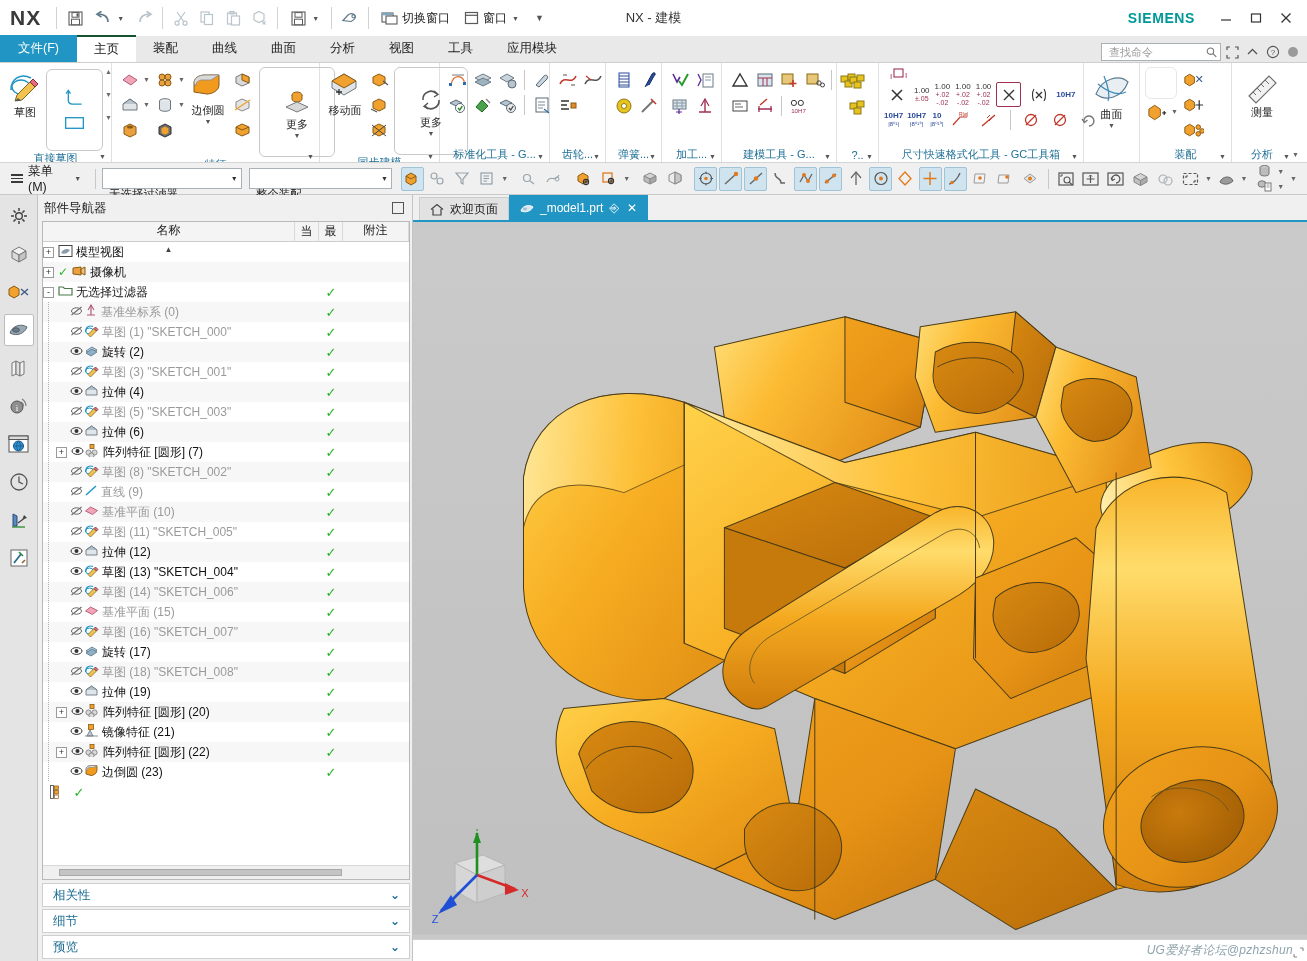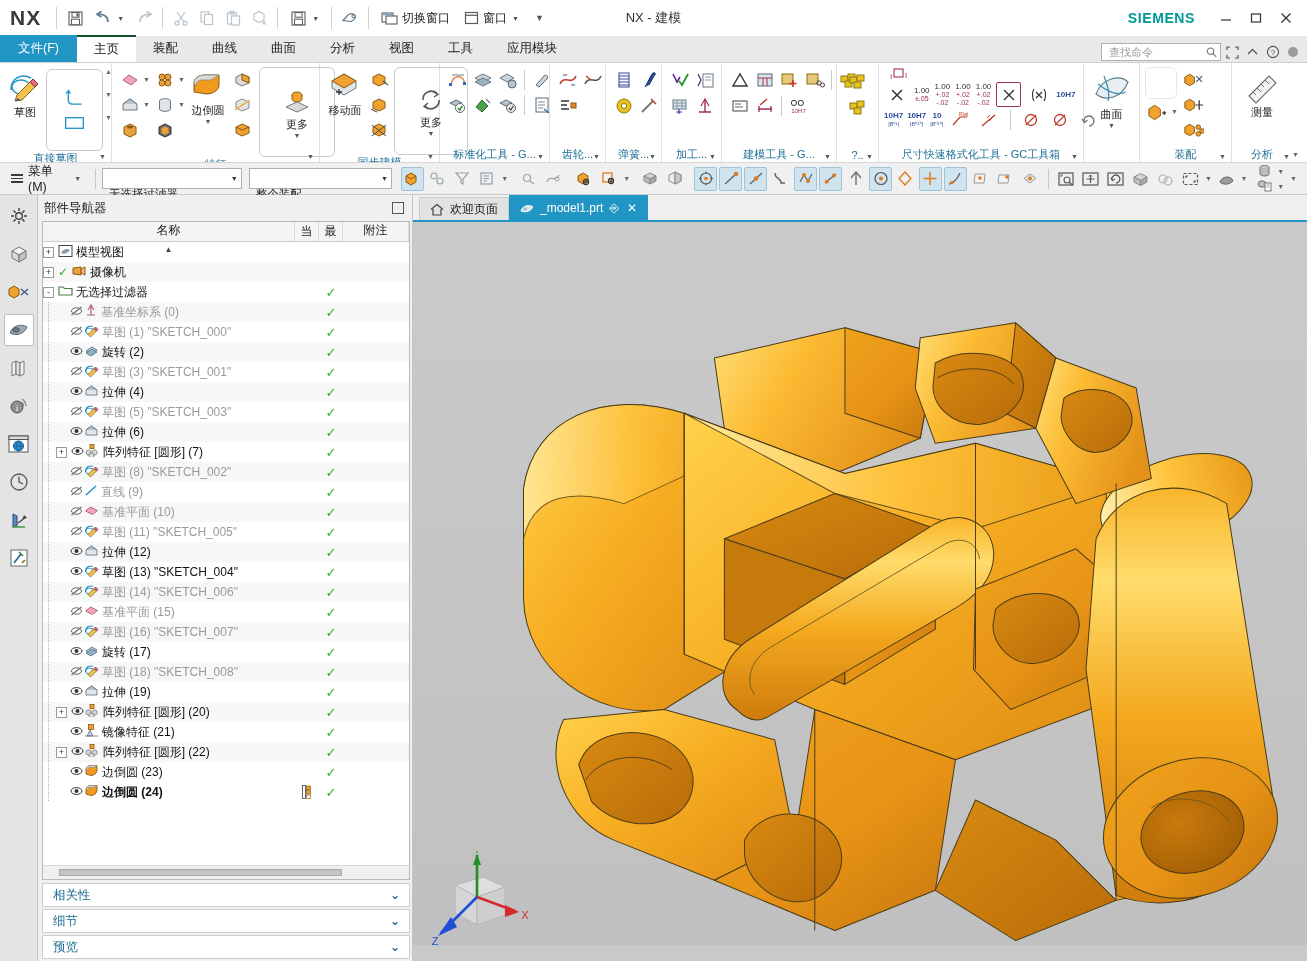--- a/index.html
+++ b/index.html
@@ -1881,37 +1881,20 @@
                   </span></span>
                 <span class="lbl">边倒圆 (23)</span>
               </div>
               <div class="tcol"></div>
               <div class="tcol">
                 <span class="chk">✓</span>
               </div>
               <div class="tcol note"></div>
             </div>
             <div class="trow sel">
-              <div class="tname">
-                <span class="guide">
-                  <i></i>
-                </span>
-                <span class="exp-pad"></span>
-                <span><span style="display:inline-flex;align-items:center;gap:1px">
-                    <svg width="13" height="12" viewBox="0 0 13 12">
-                      <circle cx="6.5" cy="6" r="2" fill="#333"></circle>
-                      <ellipse cx="6.5" cy="6" rx="5.5" ry="3.4" fill="none" stroke="#333" stroke-width="1"></ellipse>
-                    </svg>
-                    <svg width="15" height="13" viewBox="0 0 15 13">
-                      <path d="M2 10 L2 5.5 C2 3 4.5 1.5 7 1.5 L13 1.5 L13 6 C13 9 10 11.5 7 11.5 Z" fill="#f09a1e" stroke="#8a5a16" stroke-width=".9"></path>
-                      <path d="M2 5.5 C2 3 4.5 1.5 7 1.5 L13 1.5 L9.5 3.5 L5.5 3.5 C3.5 4 3 5 3 6.5 Z" fill="#dadada" stroke="#8a8a8a" stroke-width=".7"></path>
-                    </svg>
-                  </span></span>
-                <span class="lbl bold">边倒圆 (24)</span>
-              </div>
               <div class="tcol">
                 <svg width="11" height="14" viewBox="0 0 11 14">
                   <rect x="0.5" y="0.5" width="3" height="13" fill="none" stroke="#444" stroke-width=".8"></rect>
                   <rect x="4.5" y="1" width="4" height="3.5" fill="#f0a12e" stroke="#8a5a16" stroke-width=".7"></rect>
                   <rect x="4.5" y="5.5" width="4" height="3.5" fill="#f0a12e" stroke="#8a5a16" stroke-width=".7"></rect>
                   <rect x="4.5" y="10" width="4" height="3.5" fill="#fff" stroke="#8a5a16" stroke-width=".7"></rect>
                 </svg>
               </div>
               <div class="tcol">
                 <span class="chk">✓</span>
@@ -2069,15 +2052,21 @@
           <text x="52" y="2" font-size="10" fill="#1f9020" text-anchor="middle" font-family="Liberation Sans">Y</text>
           <line x1="52" y1="46" x2="90" y2="60" stroke="#d62a2a" stroke-width="2.6"></line>
           <path d="M80 54 L94 61 L80 66 Z" fill="#d62a2a"></path>
           <text x="100" y="68" font-size="11" fill="#d62a2a" text-anchor="middle" font-family="Liberation Sans">X</text>
           <line x1="52" y1="46" x2="16" y2="82" stroke="#1f4fd6" stroke-width="2.6"></line>
           <path d="M26 66 L13 85 L32 76 Z" fill="#1f4fd6"></path>
           <text x="10" y="94" font-size="11" fill="#1f4fd6" text-anchor="middle" font-family="Liberation Sans">Z</text>
         </svg>
       </div>
 
+      <div class="statusbar">
+        <span class="wmark">UG爱好者论坛@pzhzshun</span>
+        <svg class="resize" viewBox="0 0 11 11">
+            <path d="M10 1 L10 4 M10 1 L7 1 M1 10 L4 10 M1 10 L1 7" stroke="#888" stroke-width="1.1" fill="none"></path>
+          </svg>
+      </div>
     </div>
   </div>
 </div>
 
 </body></html>

